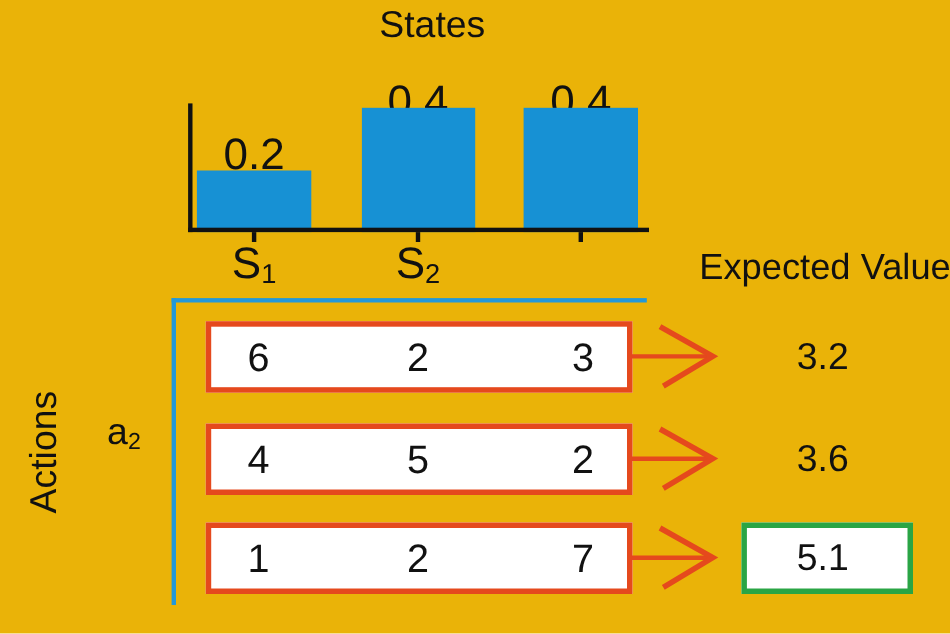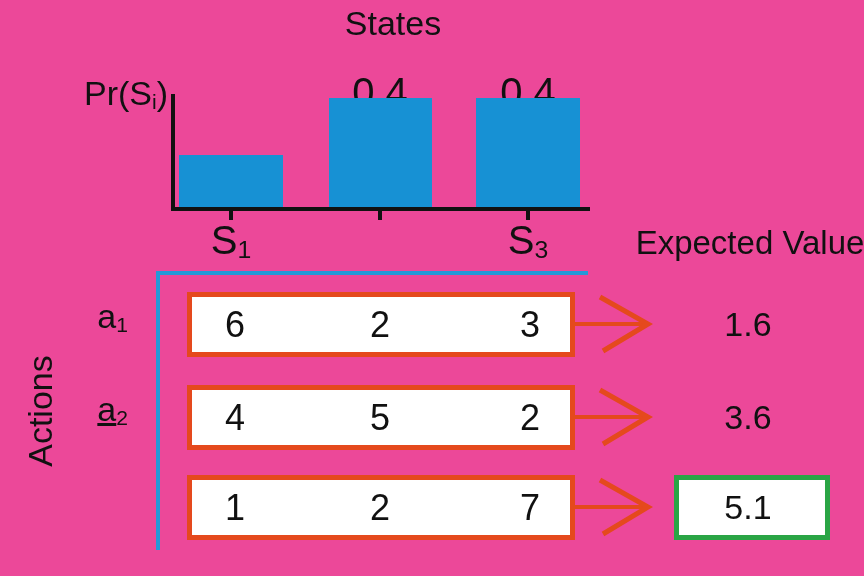--- a/index.html
+++ b/index.html
@@ -1,17 +1,17 @@
 <!DOCTYPE html>
 <html><head>
 <meta charset="utf-8">
 <style>
   html,body{margin:0;padding:0;background:#ffffff;}
   #canvas{
-    position:relative;width:864px;height:576px;background:#ec4899;
+    position:relative;width:864px;height:576px;background:#eab308;
     font-family:"Liberation Sans",sans-serif;color:#111111;overflow:hidden;
   }
   .abs{position:absolute;}
   .txt{position:absolute;white-space:nowrap;}
   .center{text-align:center;}
   .right{text-align:right;}
   sub.small{font-size:0.62em;position:relative;top:0.18em;vertical-align:baseline;}
   
   #states-title{left:283px;top:4px;width:220px;font-size:34px;}
   #prob-label{left:52px;top:74px;width:116px;font-size:34px;}
@@ -29,21 +29,21 @@
   .state-label{font-size:40px;width:80px;top:218px;}
   #state1{left:191px;} #state2{left:340px;} #state3{left:488px;}
   
   #ev-header{left:630px;top:224px;width:240px;font-size:33px;}
   .bracket{position:absolute;background:#2498d8;}
   #bracket-h{left:156px;top:271px;width:432px;height:4px;}
   #bracket-v{left:156px;top:271px;width:4px;height:279px;}
   #actions-label{left:-40px;top:391px;width:160px;height:40px;line-height:40px;
     font-size:34px;text-align:center;transform:rotate(-90deg);}
   .action-label{font-size:34px;width:80px;left:48px;text-align:right;}
-  #action1{top:297px;} #action2{top:390px;text-decoration:underline;} #action3{top:480px;}
+  #action1{top:297px;} #action2{top:374px;} #action3{top:480px;}
   .row-box{position:absolute;left:187px;width:388px;height:65px;box-sizing:border-box;
     border:5px solid #e5491d;background:#ffffff;}
   #row-box1{top:292px;} #row-box2{top:385px;} #row-box3{top:475px;}
   .cell{position:absolute;width:100px;height:65px;line-height:65px;font-size:36px;text-align:center;}
   .col1{left:185px;} .col2{left:330px;} .col3{left:480px;}
   .row1{top:292px;} .row2{top:385px;} .row3{top:475px;}
   .arrow{position:absolute;left:572px;width:90px;height:65px;}
   #arrow1{top:292px;} #arrow2{top:385px;} #arrow3{top:475px;}
   .ev-value{position:absolute;left:678px;width:140px;height:65px;line-height:65px;
     font-size:34px;text-align:center;}
@@ -51,46 +51,45 @@
     box-sizing:border-box;border:5px solid #2aa545;background:#ffffff;}
   #ev3{z-index:3;}
 </style>
 </head>
 <body>
 
 <div id="canvas">
 
   <div id="states-title" class="txt center">States</div>
 
-  <div id="prob-label" class="txt right"><span>Pr(S</span><sub class="small">i</sub><span>)</span></div>
 
   <div id="bar1" class="bar"></div>
   <div id="bar2" class="bar"></div>
   <div id="bar3" class="bar"></div>
 
   <div id="y-axis" class="axis"></div>
   <div id="x-axis" class="axis"></div>
   <div id="tick1" class="tick"></div>
   <div id="tick2" class="tick"></div>
   <div id="tick3" class="tick"></div>
 
+  <div id="prob1" class="txt center prob">0.2</div>
   <div id="prob2" class="txt center prob">0.4</div>
   <div id="prob3" class="txt center prob">0.4</div>
 
   <div id="state1" class="txt center state-label"><span>S</span><sub class="small">1</sub></div>
-  <div id="state3" class="txt center state-label"><span>S</span><sub class="small">3</sub></div>
+  <div id="state2" class="txt center state-label"><span>S</span><sub class="small">2</sub></div>
 
   <div id="ev-header" class="txt center">Expected Value</div>
 
   <div id="bracket-h" class="bracket"></div>
   <div id="bracket-v" class="bracket"></div>
 
   <div id="actions-label" class="abs">Actions</div>
 
-  <div id="action1" class="txt action-label"><span>a</span><sub class="small">1</sub></div>
   <div id="action2" class="txt action-label"><span>a</span><sub class="small">2</sub></div>
 
   <div id="row-box1" class="row-box"></div>
   <div id="row-box2" class="row-box"></div>
   <div id="row-box3" class="row-box"></div>
 
   <div class="cell row1 col1">6</div>
   <div class="cell row1 col2">2</div>
   <div class="cell row1 col3">3</div>
   <div class="cell row2 col1">4</div>
@@ -107,17 +106,17 @@
   <svg id="arrow2" class="arrow" viewBox="0 0 90 65">
     <line x1="2" y1="32" x2="76" y2="32" stroke="#e5491d" stroke-width="4"></line>
     <polyline points="28,5 76,32 31,59" fill="none" stroke="#e5491d" stroke-width="5"></polyline>
   </svg>
   <svg id="arrow3" class="arrow" viewBox="0 0 90 65">
     <line x1="2" y1="32" x2="76" y2="32" stroke="#e5491d" stroke-width="4"></line>
     <polyline points="28,5 76,32 31,59" fill="none" stroke="#e5491d" stroke-width="5"></polyline>
   </svg>
 
   <div id="best-box"></div>
-  <div id="ev1" class="ev-value row1">1.6</div>
+  <div id="ev1" class="ev-value row1">3.2</div>
   <div id="ev2" class="ev-value row2">3.6</div>
   <div id="ev3" class="ev-value row3">5.1</div>
 
 </div>
 
 </body></html>

